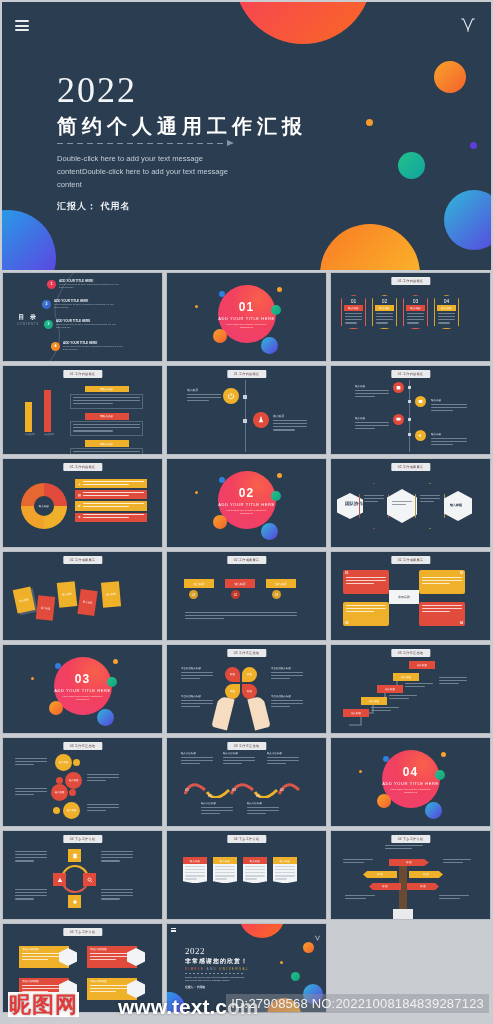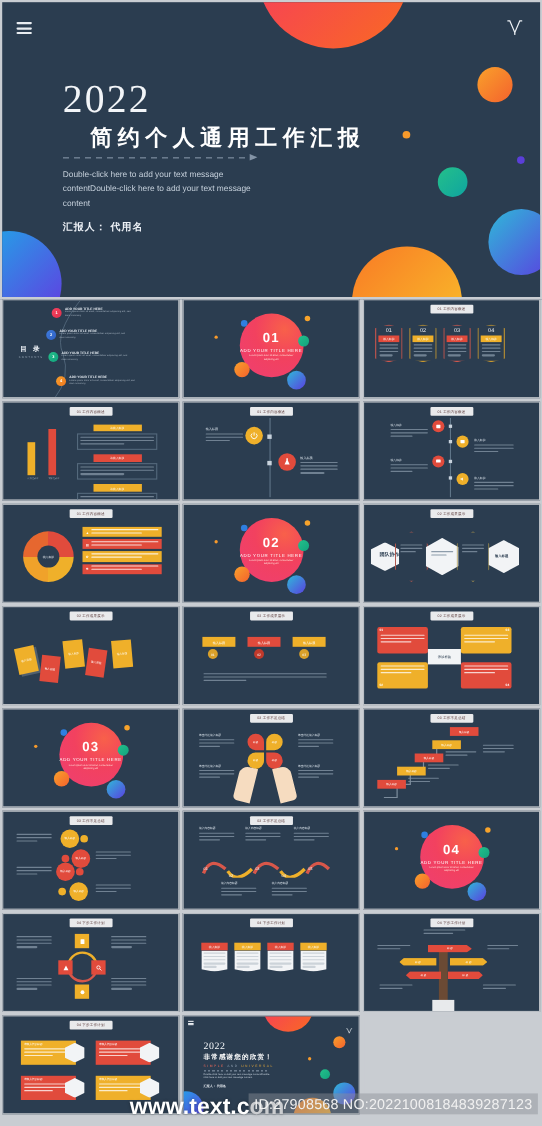--- a/index.html
+++ b/index.html
@@ -25,21 +25,21 @@
   .hero-menu i{ display:block; height:2px; background:#e9edf1; border-radius:1px; }
   .hero-logo{ position:absolute; right:14px; top:14px; width:18px; height:18px; color:#eef2f6; }
 
   .hero-text{ position:absolute; left:55px; top:70px; width:300px; }
   .yr{
     font-size:36px; font-weight:300; color:#f2f5f8; letter-spacing:2px;
     line-height:1; font-family:"Liberation Serif","DejaVu Serif",serif;
   }
   .cn-title{
     margin-top:7px; font-size:20px; font-weight:700; color:#ffffff;
-    letter-spacing:5px; line-height:1.1;text-align:center;
+    letter-spacing:5px; line-height:1.1;
   }
   .en-sub{ margin-top:3px; font-size:10.5px; letter-spacing:4.2px; font-weight:400;}
   .en-sub span:nth-child(1){ color:#f26a5a; }
   .en-sub span:nth-child(2){ color:#8f9fb0; }
   .en-sub span:nth-child(3){ color:#e0a63c; }
   .dashline{ margin-top:6px; height:1px; width:170px;
     background:repeating-linear-gradient(90deg,#8494a6 0 6px,transparent 6px 10px);
     position:relative; }
   .dashline:after{ content:""; position:absolute; right:-7px; top:-3px;
     border-left:7px solid #8494a6; border-top:3.5px solid transparent; border-bottom:3.5px solid transparent; }
@@ -971,16 +971,19 @@
         </div>
         <div style="margin-top:2px;height:.7px;width:58px;background:repeating-linear-gradient(90deg,#8494a6 0 2px,transparent 2px 4px);"></div>
         <div style="margin-top:2px;font-size:2.3px;color:#c3ced9;line-height:1.6;width:62px;">Double-click here to add your text message contentDouble-click here to add your text message content</div>
         <div style="margin-top:2px;font-size:2.8px;font-weight:700;color:#eef2f7;">汇报人： 代用名</div>
       </div>
     </div>
 
     <div class="slide empty"></div>
   </div>
 
+  <div class="wm-logo">
+    <span class="cnbox">昵图网</span>
+  </div>
   <div class="wm-url">www.text.com</div>
   <div class="wm-id">ID:27908568 NO:20221008184839287123</div>
 
 </div>
 
 </body></html>

